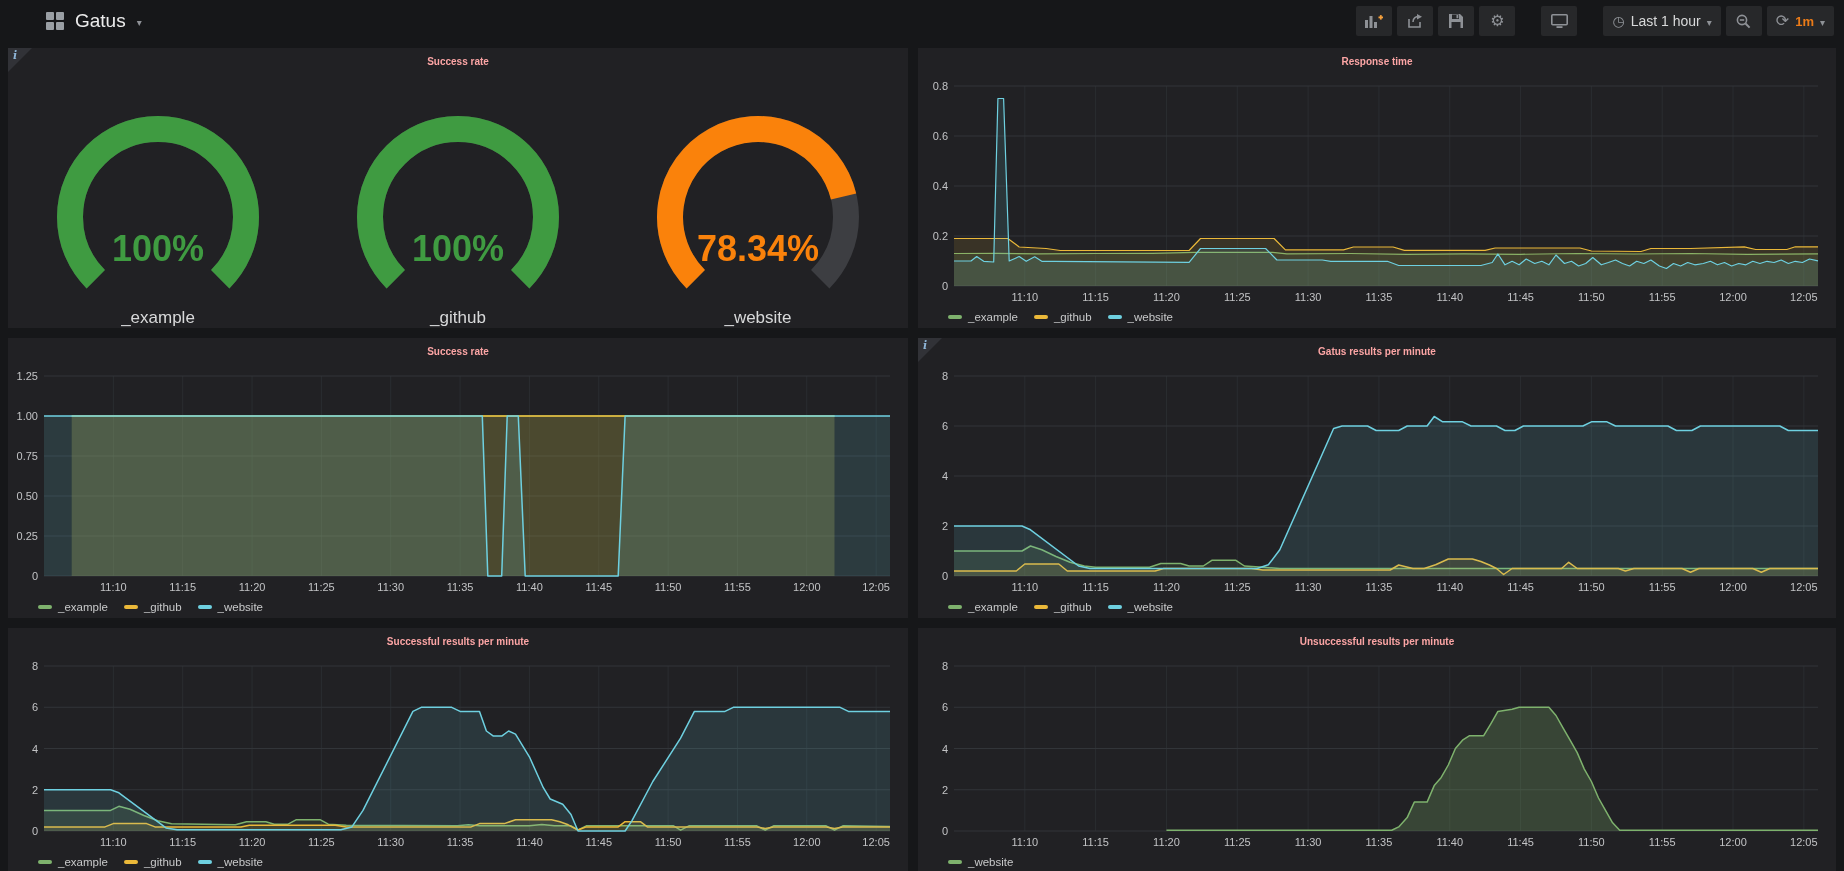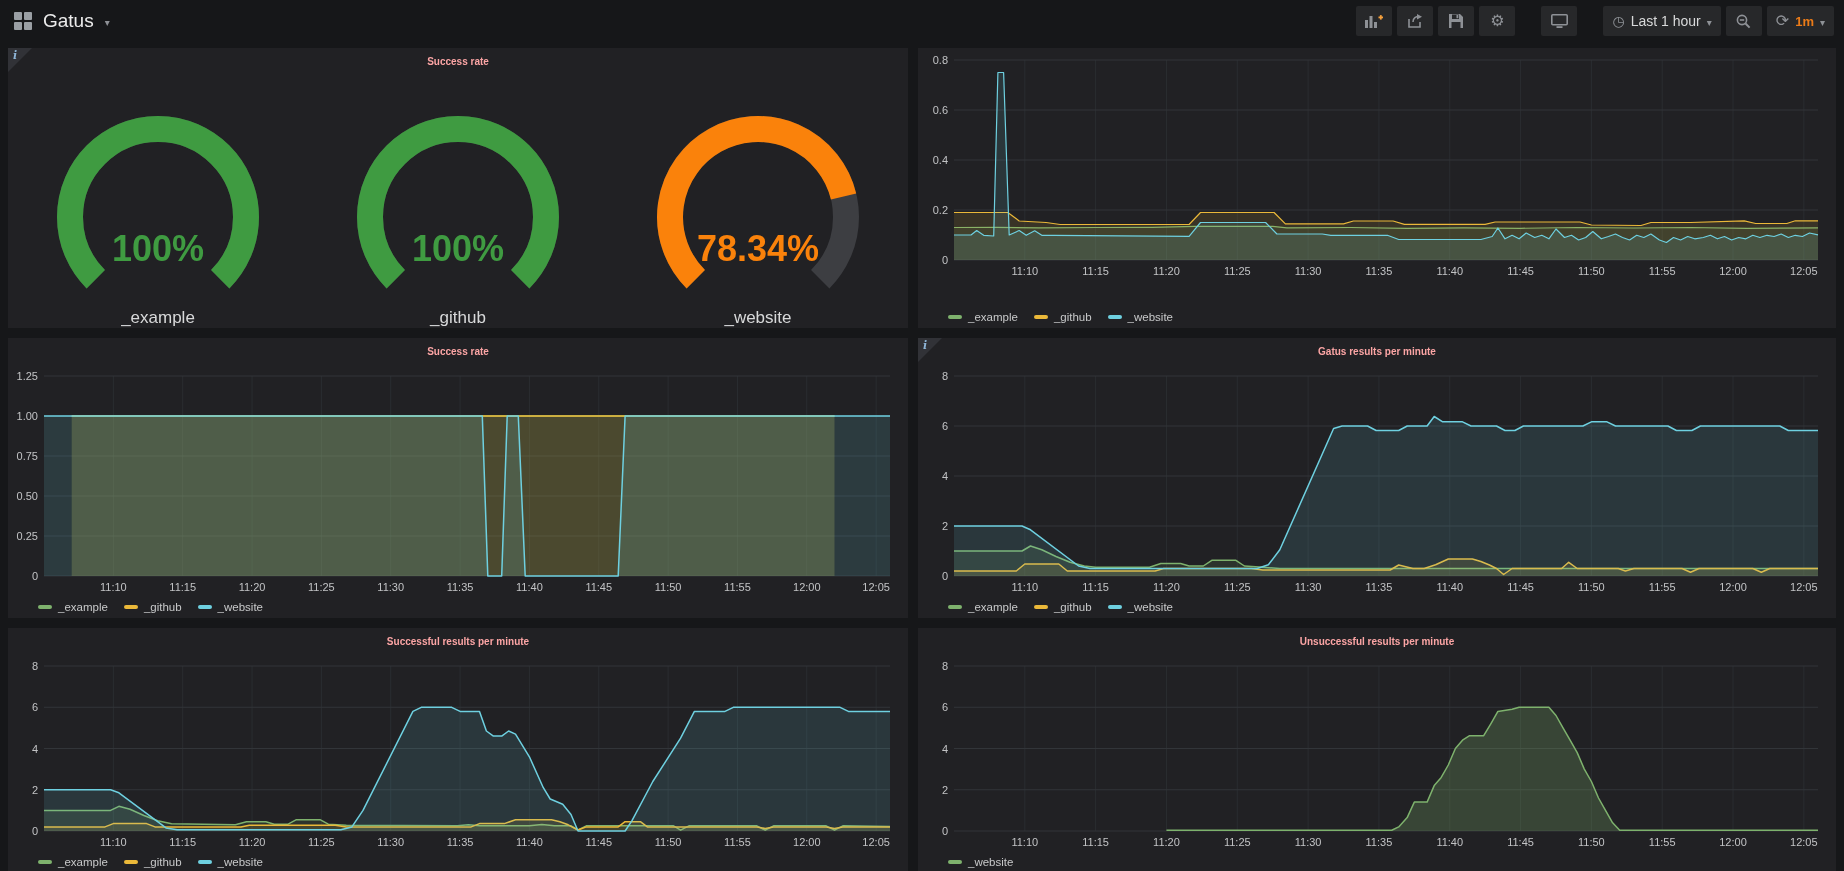--- a/index.html
+++ b/index.html
@@ -1,20 +1,20 @@
 <!DOCTYPE html>
 <html><head>
 <meta charset="utf-8">
 <style>
   * { box-sizing: border-box; margin: 0; padding: 0; }
   html,body { width:1844px; height:871px; overflow:hidden; background:#161719;
               font-family:"Liberation Sans", sans-serif; }
   
   .nav { height:42px; display:flex; align-items:center; justify-content:space-between;
-         padding:0 10px 0 14px; background:#161719; }
+         padding:0 10px 0 14px; background:#161719;margin-left:32px; }
   .nav-left { display:flex; align-items:center; gap:11px; }
   .logo-grid { display:grid; grid-template-columns:8px 8px; grid-template-rows:8px 8px; gap:2px; }
   .logo-grid i { background:#9a9fa4; border-radius:1px; }
   .nav-title { color:#ececec; font-size:19px; }
   .caret { color:#8e9196; font-size:10px; padding-top:3px; }
   .nav-right { display:flex; align-items:center; gap:5px; }
   .nav-btn { height:30px; min-width:36px; background:#27282a; border-radius:2px;
              display:flex; align-items:center; justify-content:center; gap:6px;
              color:#8e9196; font-size:15px; padding:0 9px; cursor:pointer; }
   .nav-gap { width:16px; }
@@ -143,20 +143,23 @@
             <path d="M77.77 167.23 A88 88 0 1 1 202.23 167.23" fill="none" stroke="#3D3E42" stroke-width="26"></path>
             <path d="M77.77 167.23 A88 88 0 1 1 225.58 84.48" fill="none" stroke="#FA820B" stroke-width="26"></path>
             <text x="140" y="149" text-anchor="middle" fill="#FA820B" font-size="36" font-weight="bold">78.34%</text>
           </svg>
           <div class="gauge-label">_website</div>
         </div>
       </div>
   </div>
 
   <div class="panel">
+    <div class="panel-header">
+        <span>Response time</span>
+      </div>
     <div class="panel-body">
       <div class="chart"><svg width="918" height="232">
             <line x1="106.81967213114754" x2="106.81967213114754" y1="12" y2="212" stroke="#2a2d31" stroke-width="1"></line>
             <line x1="177.63934426229508" x2="177.63934426229508" y1="12" y2="212" stroke="#2a2d31" stroke-width="1"></line>
             <line x1="248.45901639344262" x2="248.45901639344262" y1="12" y2="212" stroke="#2a2d31" stroke-width="1"></line>
             <line x1="319.27868852459017" x2="319.27868852459017" y1="12" y2="212" stroke="#2a2d31" stroke-width="1"></line>
             <line x1="390.09836065573774" x2="390.09836065573774" y1="12" y2="212" stroke="#2a2d31" stroke-width="1"></line>
             <line x1="460.91803278688525" x2="460.91803278688525" y1="12" y2="212" stroke="#2a2d31" stroke-width="1"></line>
             <line x1="531.7377049180327" x2="531.7377049180327" y1="12" y2="212" stroke="#2a2d31" stroke-width="1"></line>
             <line x1="602.5573770491803" x2="602.5573770491803" y1="12" y2="212" stroke="#2a2d31" stroke-width="1"></line>

